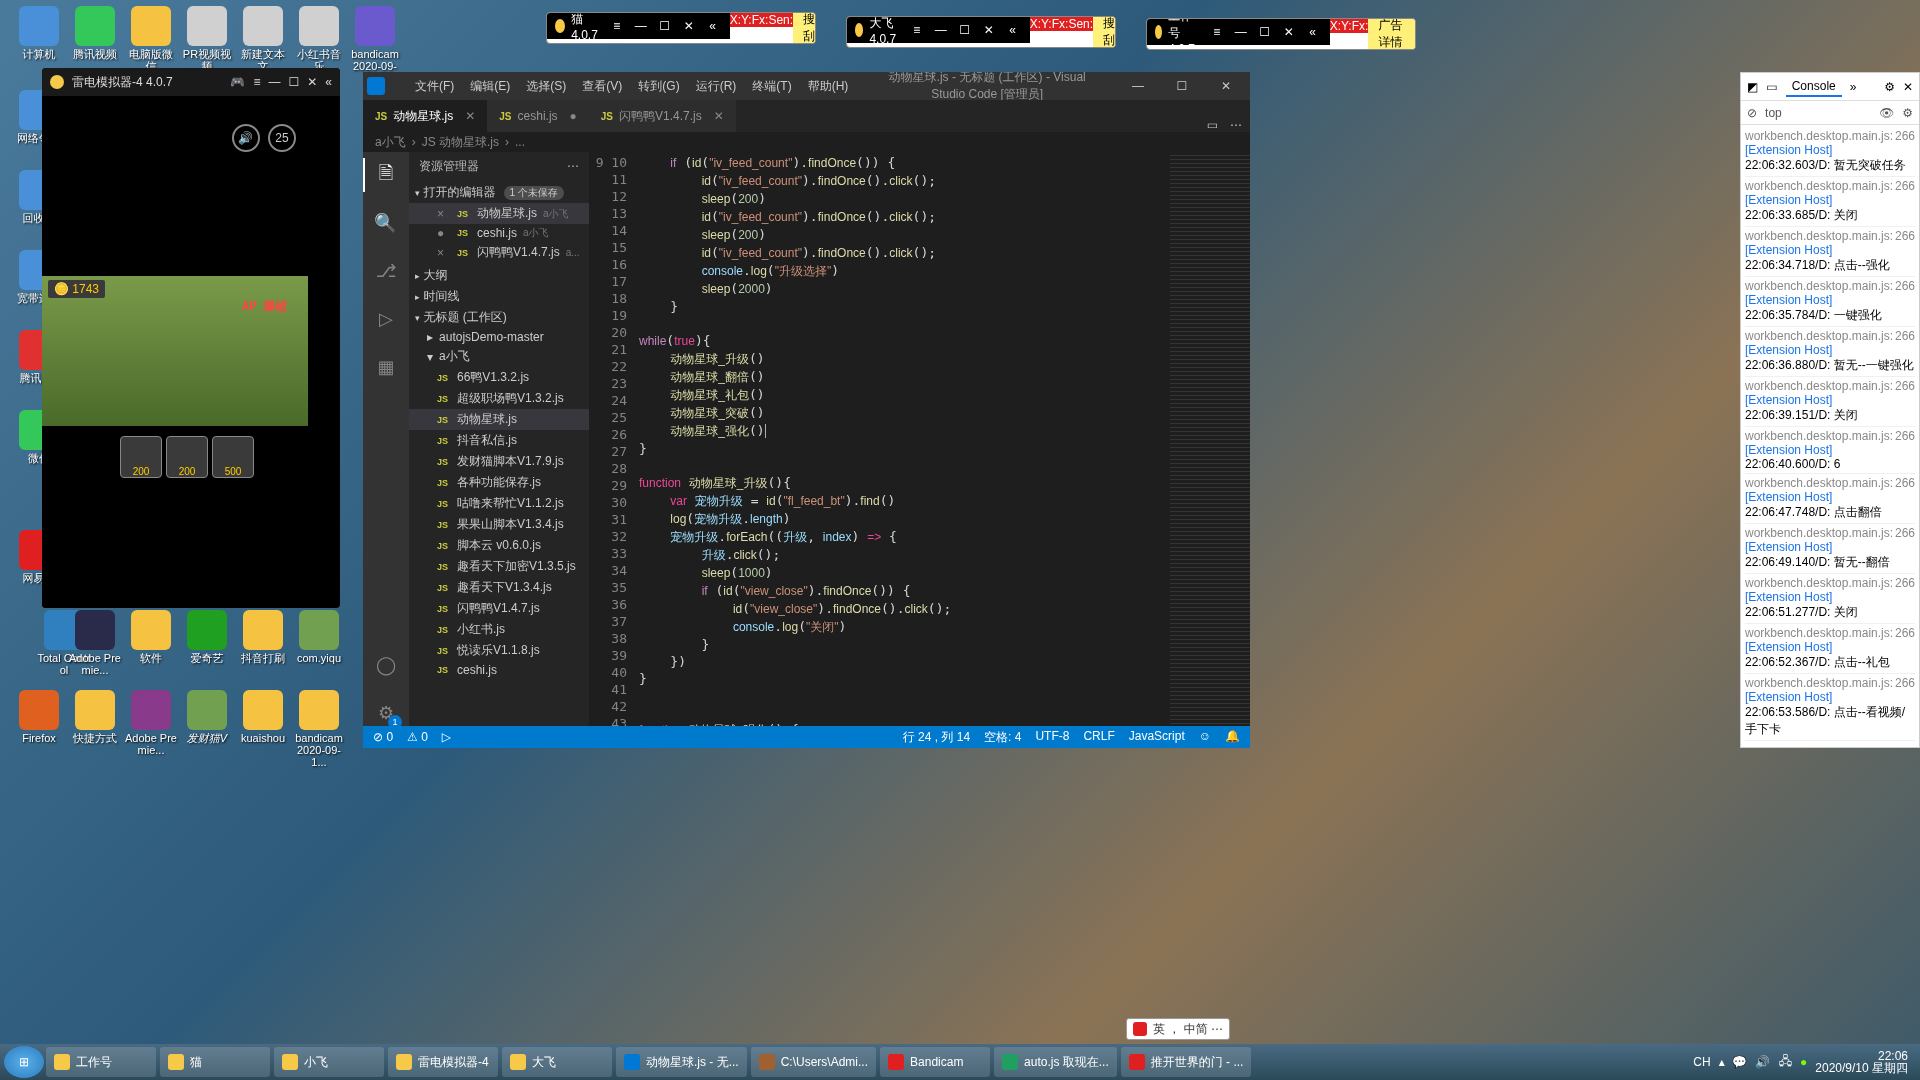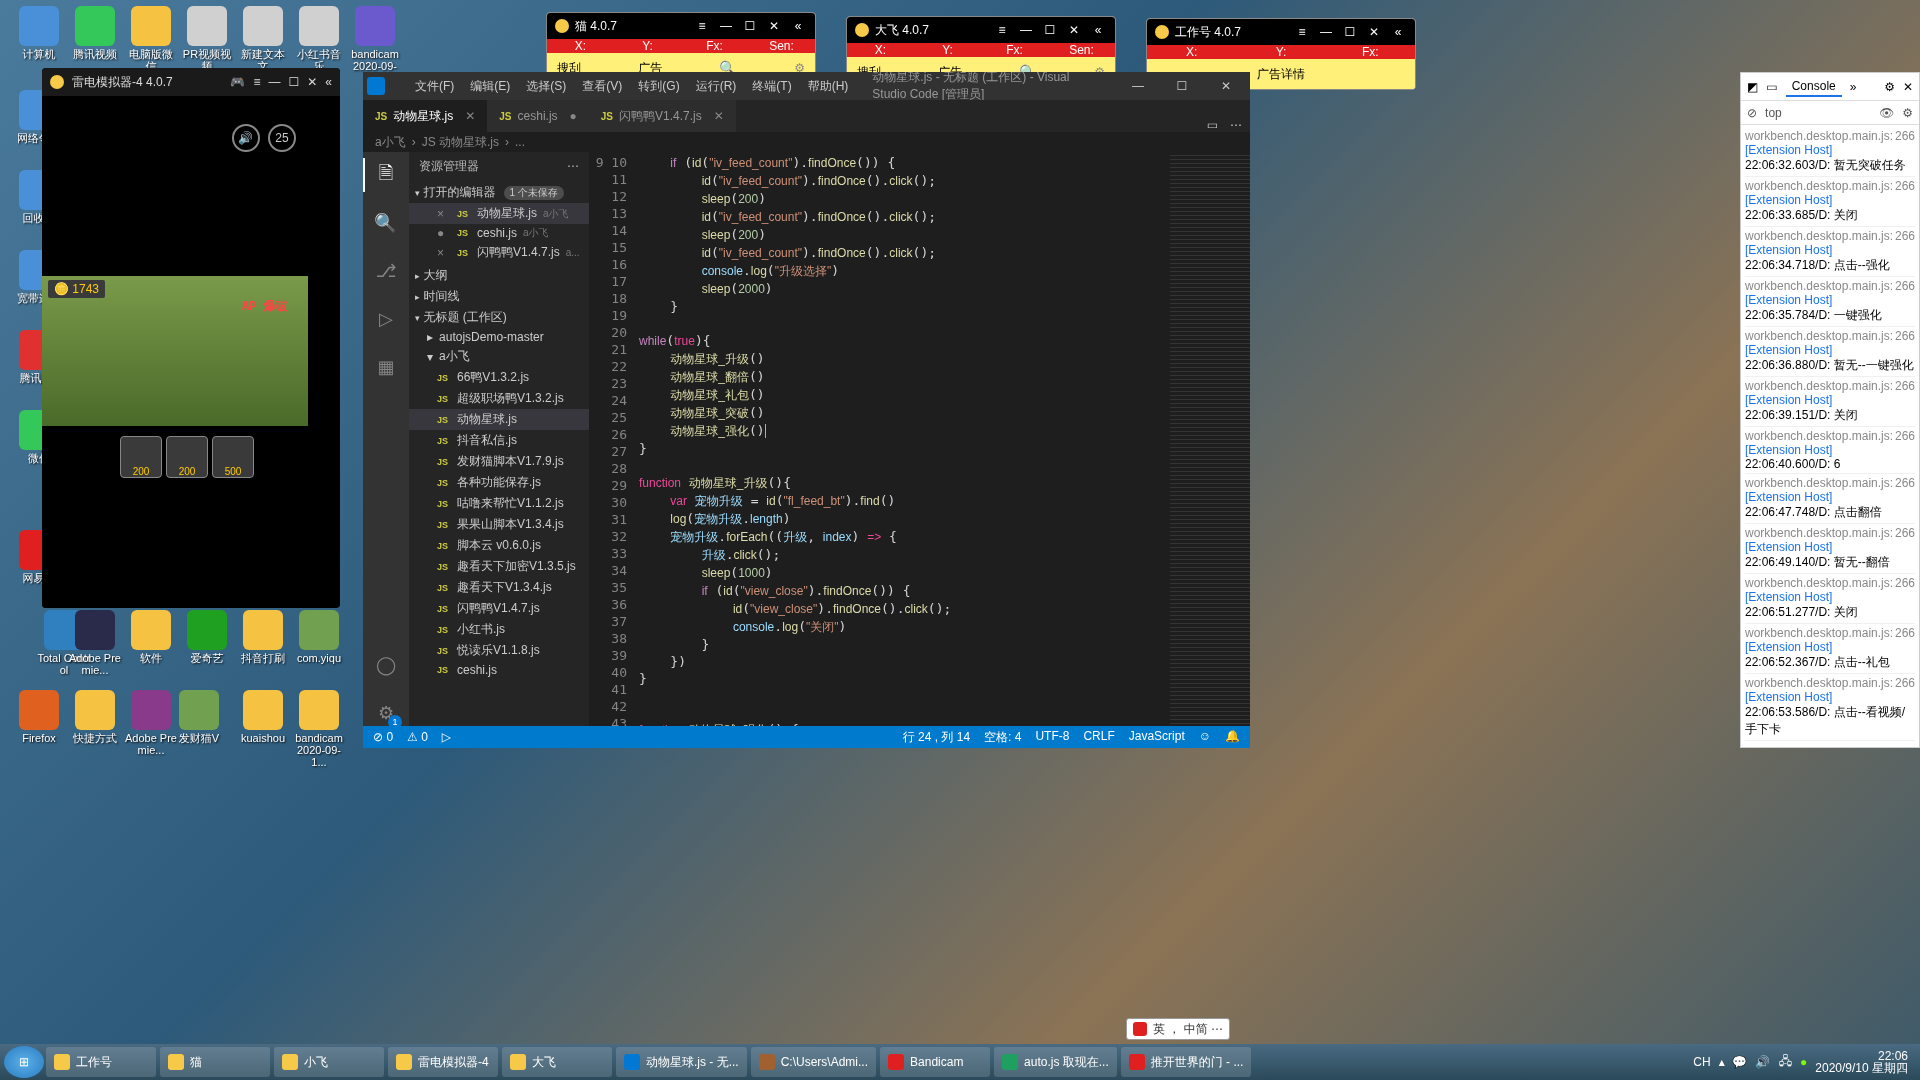--- a/index.html
+++ b/index.html
@@ -8,21 +8,21 @@
 .desktop-icon .ico{width:40px;height:40px;margin:0 auto 2px;border-radius:6px;display:flex;align-items:center;justify-content:center;font-size:24px;}
 .desktop-icon .lbl{font-size:11px;line-height:12px;word-break:break-all;}
 
 .taskbar{position:absolute;bottom:0;left:0;right:0;height:36px;background:linear-gradient(#4a6a82,#2a4a5a);display:flex;align-items:center;padding:0 4px;}
 .taskbar .start{width:40px;height:32px;background:radial-gradient(#5bb0e8,#2a7bc0);border-radius:50%;display:flex;align-items:center;justify-content:center;color:#fff;}
 .taskbar .tbitem{height:30px;margin:0 2px;padding:0 8px;background:rgba(255,255,255,0.15);border-radius:3px;display:flex;align-items:center;gap:6px;color:#fff;min-width:110px;}
 .taskbar .tbitem .tico{width:16px;height:16px;border-radius:3px;}
 .tray{margin-left:auto;display:flex;align-items:center;gap:8px;color:#fff;padding-right:8px;}
 .tray .clock{text-align:right;font-size:11px;line-height:12px;}
 
-.mini-win{position:absolute;background:#fff;border:1px solid #888;border-radius:4px;overflow:hidden;display:flex;flex-direction:column;}
+.mini-win{position:absolute;background:#fff;border:1px solid #888;border-radius:4px;overflow:hidden;display:flex;flex-direction:row;}
 .mini-win .titlebar{height:26px;background:#000;color:#fff;display:flex;align-items:center;padding:0 8px;gap:6px;}
 .mini-win .titlebar .wcico{width:14px;height:14px;background:#f7c948;border-radius:50%;}
 .mini-win .titlebar .controls{margin-left:auto;display:flex;gap:6px;}
 .mini-win .titlebar .controls span{width:18px;text-align:center;cursor:pointer;}
 .mini-win .bar2{height:14px;background:#e02020;display:flex;font-size:9px;color:#fff;}
 .mini-win .bar2 span{flex:1;text-align:center;}
 .mini-win .yellowbar{height:30px;background:#fff07a;display:flex;align-items:center;justify-content:space-between;padding:0 10px;}
 .mini-win .yellowbar .search{font-size:14px;}
 
 .emu{position:absolute;left:42px;top:68px;width:298px;height:540px;background:#000;border-radius:4px;overflow:hidden;}
@@ -35,21 +35,21 @@
 .emu .screen .statbar{position:absolute;left:6px;top:184px;background:#3a3a3a;color:#ffcc00;padding:2px 6px;border-radius:2px;}
 .emu .screen .ap{position:absolute;left:200px;top:202px;color:#f44;font-weight:bold;font-family:Liberation Mono, monospace;}
 .emu .screen .bottombtns{position:absolute;bottom:130px;left:78px;display:flex;gap:4px;}
 .emu .screen .bottombtns .bb{width:42px;height:42px;background:#3a3a3a;border:1px solid #888;border-radius:4px;color:#ffcc00;display:flex;align-items:flex-end;justify-content:center;font-size:10px;}
 .emu .screen .circ{position:absolute;width:28px;height:28px;border:2px solid #888;border-radius:50%;color:#ccc;display:flex;align-items:center;justify-content:center;}
 
 .vscode{position:absolute;left:363px;top:72px;width:887px;height:676px;background:#1e1e1e;display:flex;flex-direction:column;color:#ccc;overflow:hidden;}
 .vscode .menubar{height:28px;background:#323233;display:flex;align-items:center;padding:0 4px;gap:16px;}
 .vscode .menubar .vs-logo{width:18px;height:18px;background:#0078d4;border-radius:3px;margin-right:6px;}
 .vscode .menubar .mitem{padding:0 8px;cursor:pointer;}
-.vscode .menubar .wtitle{flex:1;color:#999;}
+.vscode .menubar .wtitle{flex:1;text-align:center;color:#999;}
 .vscode .menubar .wctrl{display:flex;gap:4px;}
 .vscode .menubar .wctrl span{width:40px;text-align:center;cursor:pointer;}
 .vscode .tabbar{height:32px;background:#252526;display:flex;align-items:flex-end;}
 .vscode .tabbar .tab{height:32px;padding:0 12px;display:flex;align-items:center;gap:6px;background:#2d2d2d;color:#969696;cursor:pointer;}
 .vscode .tabbar .tab.active{background:#1e1e1e;color:#fff;}
 .vscode .tabbar .tab .jsico{color:#cbcb41;font-weight:bold;font-size:10px;}
 .vscode .tabbar .tabctrl{margin-left:auto;padding:0 8px;display:flex;gap:12px;}
 .vscode .breadcrumb{height:20px;padding:0 12px;display:flex;align-items:center;gap:6px;color:#888;background:#1e1e1e;}
 .vscode .body{flex:1;display:flex;overflow:hidden;}
 .activitybar{width:46px;background:#333;display:flex;flex-direction:column;align-items:center;padding-top:10px;gap:22px;}
@@ -177,21 +177,21 @@
       <div class="lbl">Firefox</div>
     </div>
     <div class="desktop-icon" style="left: 68px; top: 690px;">
       <div class="ico" style="background:#f5c242"></div>
       <div class="lbl">快捷方式</div>
     </div>
     <div class="desktop-icon" style="left: 124px; top: 690px;">
       <div class="ico" style="background:#8a3a8a"></div>
       <div class="lbl">Adobe Premie...</div>
     </div>
-    <div class="desktop-icon" style="left: 172px; top: 690px;">
+    <div class="desktop-icon" style="left: 180px; top: 690px; font-style: italic;">
       <div class="ico" style="background:#70a050"></div>
       <div class="lbl">发财猫V</div>
     </div>
     <div class="desktop-icon" style="left: 236px; top: 690px;">
       <div class="ico" style="background:#f5c242"></div>
       <div class="lbl">kuaishou</div>
     </div>
     <div class="desktop-icon" style="left: 292px; top: 690px;">
       <div class="ico" style="background:#f5c242"></div>
       <div class="lbl">bandicam 2020-09-1...</div>

